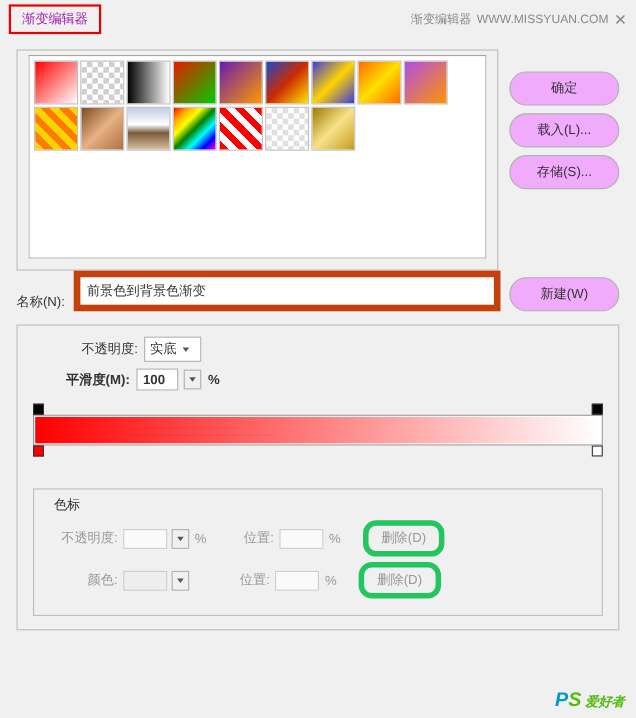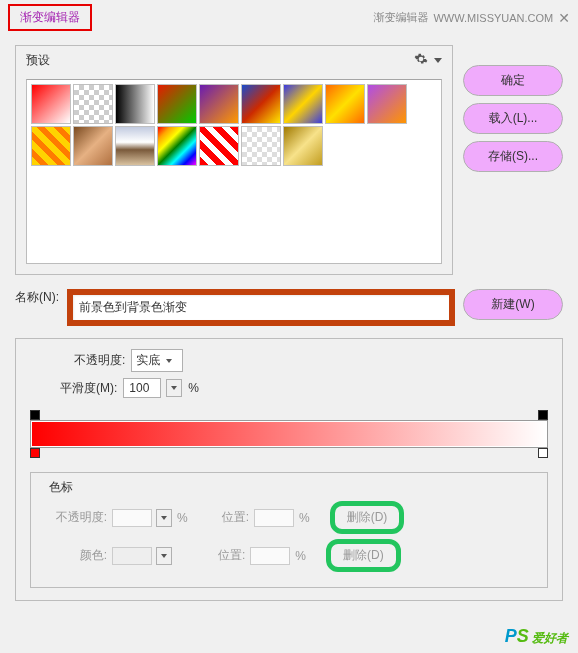--- a/index.html
+++ b/index.html
@@ -131,23 +131,23 @@
       border: 1px solid #b0b0b0;
       background: #f0abfc;
       border-radius: 16px;
       padding: 6px 0;
       text-align: center;
       cursor: default;
     }
 
     .name-row {
       display: flex;
-      align-items: flex-start;
+      align-items: flex-end;
       gap: 8px;
-      margin-top: 14px;
+      margin-top: 0;
     }
     .name-input {
       flex: 1;
       border: 6px solid #c2410c;
       background: #fff;
       padding: 4px 6px;
       box-shadow: inset 1px 1px 2px rgba(0,0,0,0.08);
     }
     .new-btn { width: 100px; }
 
@@ -158,21 +158,21 @@
       background: #f0f0f0;
     }
 
     .type-row, .smooth-row {
       display: flex;
       align-items: center;
       gap: 6px;
       margin-bottom: 6px;
     }
     .type-row { padding-left: 44px; }
-    .smooth-row { padding-left: 30px; }
+    .smooth-row { padding-left: 30px; font-weight: bold; }
     .select-box {
       border: 1px solid #b0b0b0;
       background: #fff;
       padding: 2px 4px;
       display: flex;
       align-items: center;
       gap: 6px;
       min-width: 52px;
     }
     .mini-caret {
@@ -225,21 +225,21 @@
       background: #fff;
     }
     .gradient-bar {
       height: 100%;
       background: linear-gradient(to right, #ff0000, #ffffff);
     }
 
     .stops-panel {
       border: 1px solid #bcbcbc;
       padding: 6px 12px 10px 12px;
-      margin-top: 4px;
+      margin-top: 19px;
     }
     .stops-title { padding-left: 6px; margin-bottom: 5px; }
     .stop-row {
       display: flex;
       align-items: center;
       gap: 5px;
       margin: 5px 0;
       color: #999;
     }
     .stop-label { min-width: 64px; text-align: right; }
@@ -287,29 +287,20 @@
     <span>渐变编辑器</span>
     <span>WWW.MISSYUAN.COM</span>
     <span class="close-x">✕</span>
   </div>
 </div>
 
 <div class="main-content">
 
   <div class="upper-row">
     <div class="presets-panel">
-      <div class="presets-header">
-        <span class="presets-title">预设</span>
-        <span class="gear-icon">
-          <svg width="14" height="14" viewBox="0 0 24 24">
-              <path fill="#555" d="M12 8a4 4 0 100 8 4 4 0 000-8zm9 4a7 7 0 01-.1 1.2l2 1.6-2 3.4-2.4-1a7 7 0 01-2 .1l-.4 2.5h-4l-.4-2.5a7 7 0 01-2-1.1l-2.4 1-2-3.4 2-1.6A7 7 0 013 12a7 7 0 01.1-1.2l-2-1.6 2-3.4 2.4 1a7 7 0 012-1.1L7.9 3h4l.4 2.5a7 7 0 012 1.1l2.4-1 2 3.4-2 1.6c.1.4.1.8.1 1.2z"></path>
-            </svg>
-        </span>
-        <span class="dropdown-caret"></span>
-      </div>
       <div class="presets-grid-wrap">
         <div class="presets-grid">
           <div class="swatch sw-fg-bg"></div>
           <div class="swatch sw-transparent"></div>
           <div class="swatch sw-bw"></div>
           <div class="swatch sw-red-green"></div>
           <div class="swatch sw-violet-orange"></div>
           <div class="swatch sw-blue-red-yellow"></div>
           <div class="swatch sw-blue-yellow-blue"></div>
           <div class="swatch sw-orange-yellow-orange"></div>

